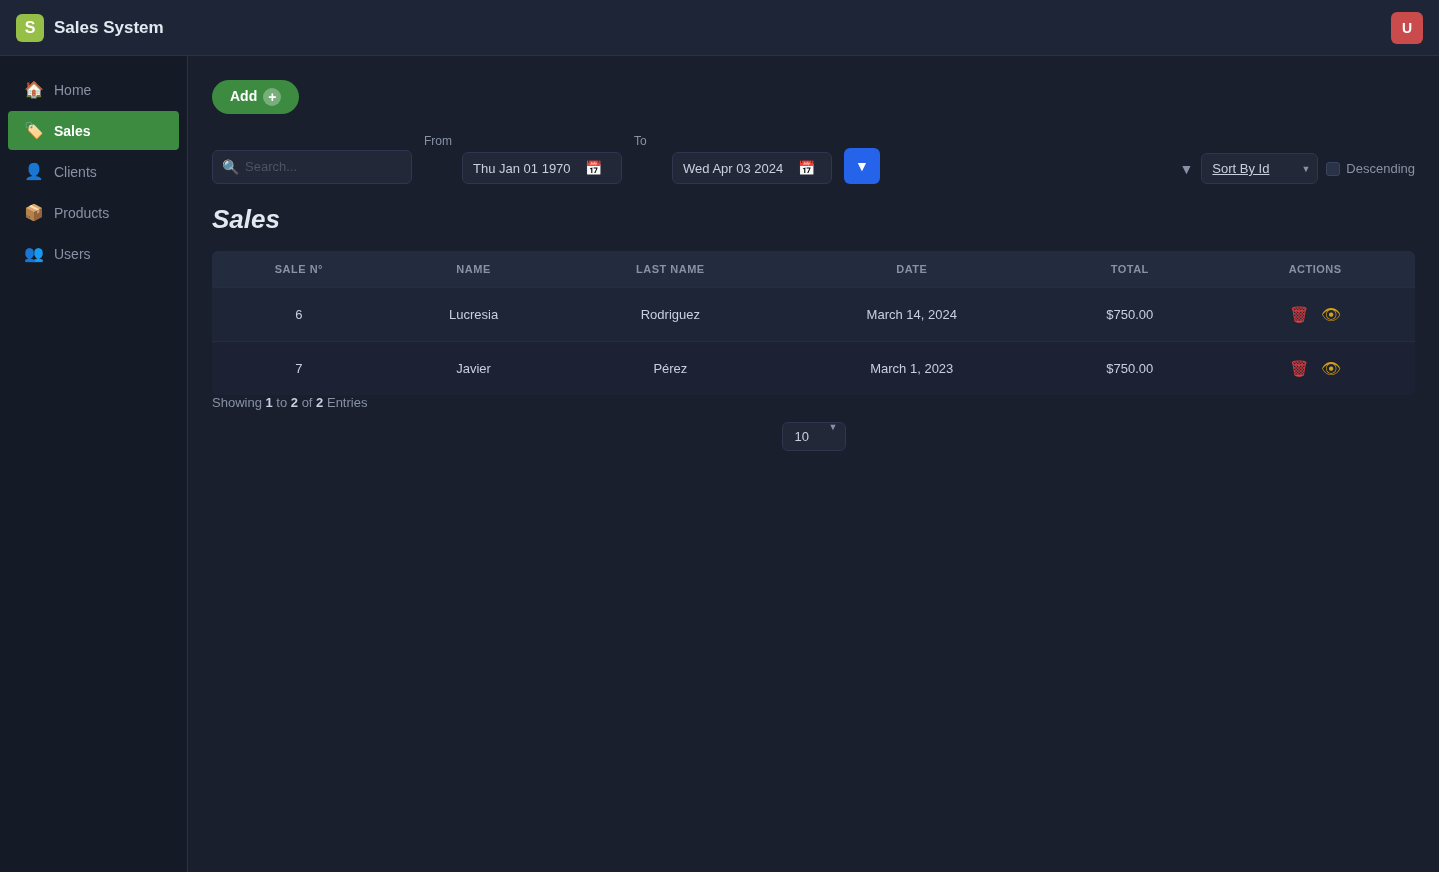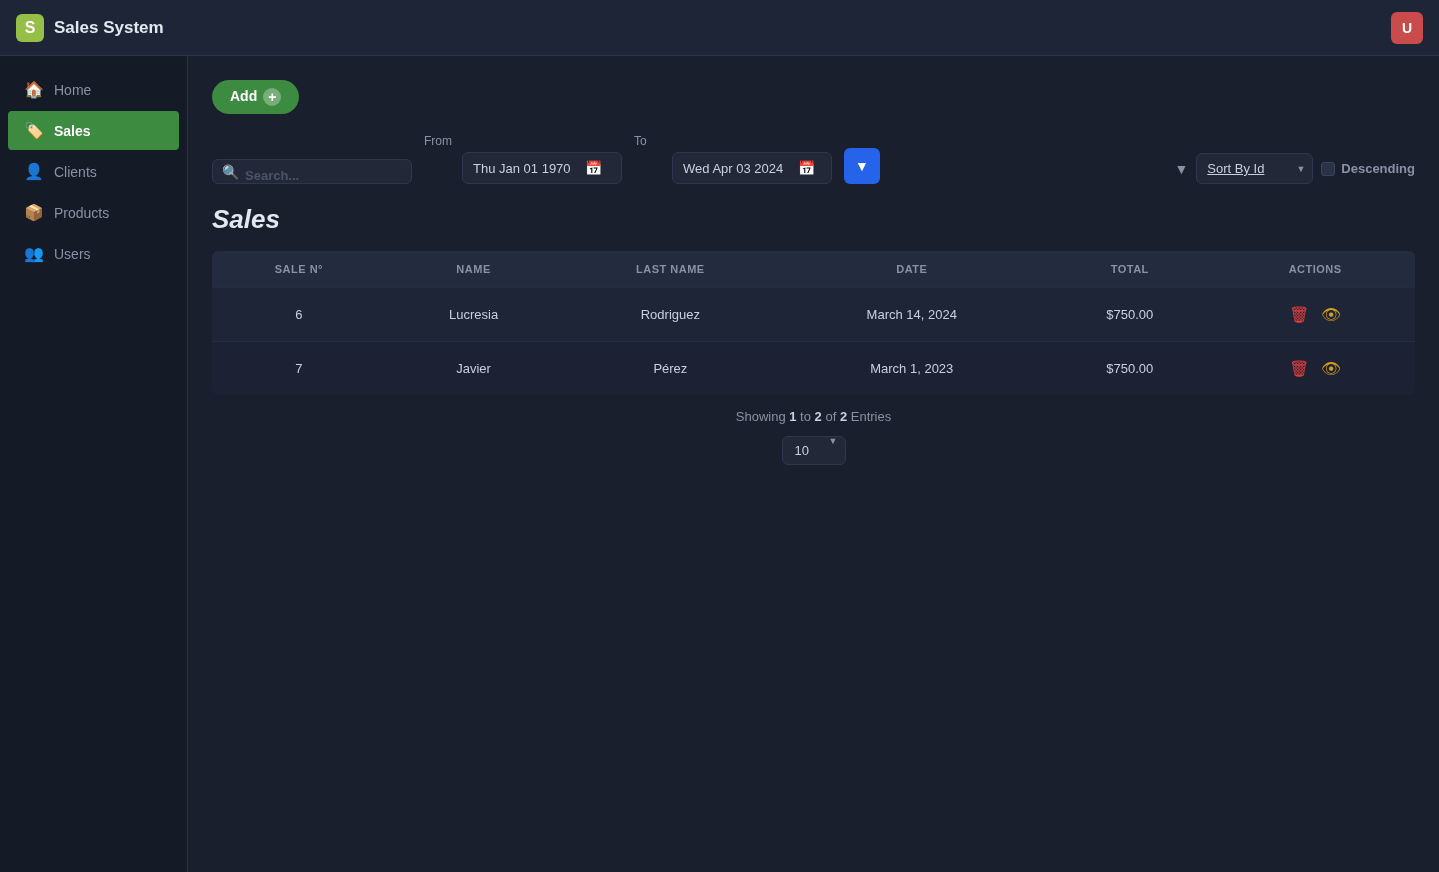--- a/index.html
+++ b/index.html
@@ -144,25 +144,24 @@
       top: 50%;
       transform: translateY(-50%);
       color: #5a6478;
       font-size: 14px;
     }
     .search-input {
       background: #222838;
       border: 1px solid #2e3650;
       border-radius: 6px;
       color: #c8d0e0;
-      padding: 8px 10px 0 32px;
+      padding: 8px 10px 9px 32px;
       font-size: 13px;
       width: 100%;
       outline: none;
-      font-weight: bold;
     }
     .search-input::placeholder { color: #4a5468; }
 
     .date-group {
       display: flex;
       flex-direction: column;
       gap: 4px;
     }
     .date-label {
       font-size: 12px;
@@ -241,21 +240,20 @@
     .filter-icon-sm {
       color: #8892a4;
       font-size: 14px;
     }
     .descending-wrap {
       display: flex;
       align-items: center;
       gap: 6px;
       font-size: 13px;
       color: #8892a4;
-      font-weight: bold;
     }
     .checkbox-desc {
       width: 14px;
       height: 14px;
       background: #2a3248;
       border: 1px solid #3a4460;
       border-radius: 3px;
       cursor: pointer;
     }
 
@@ -312,22 +310,21 @@
       border: none;
       cursor: pointer;
       padding: 4px;
       border-radius: 4px;
     }
     .delete-icon { color: #e53e3e; font-size: 16px; }
     .view-icon { color: #d4a017; font-size: 16px; }
 
     
     .pagination-info {
-      text-align: center;
-      margin-top: 14px;
+      text-align: left;
       font-size: 13px;
       color: #8892a4;
     }
     .pagination-info strong {
       color: #c8d0e0;
       font-weight: 600;
     }
 
     
     .per-page-wrap {

